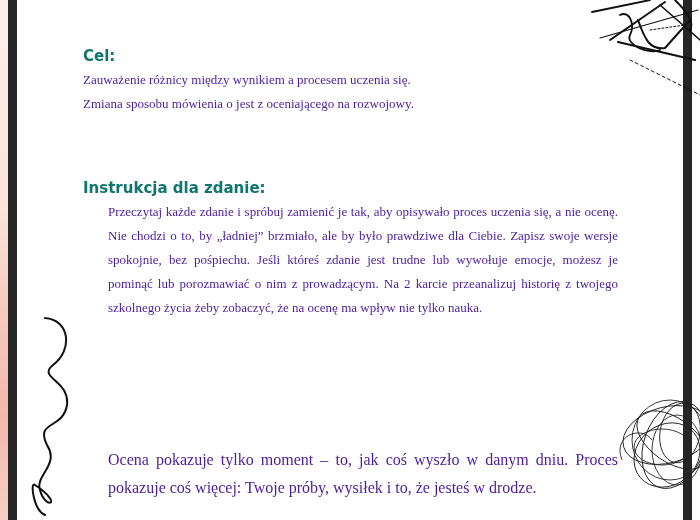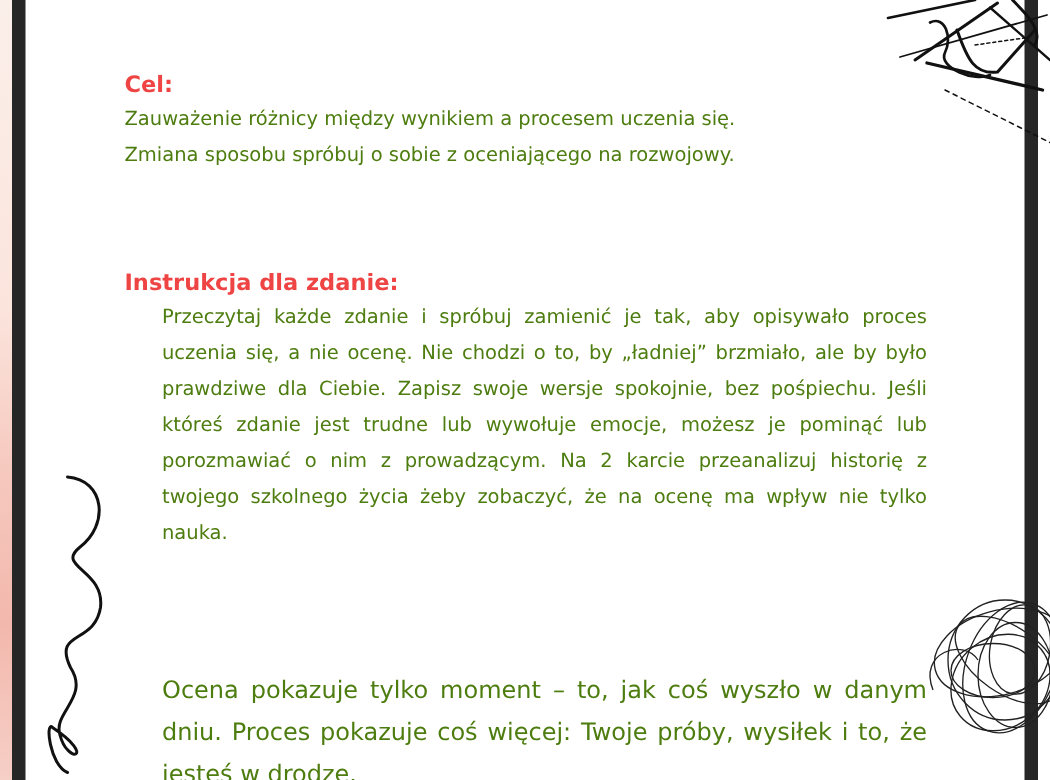--- a/index.html
+++ b/index.html
@@ -14,24 +14,24 @@
       background: linear-gradient(180deg, #fbefea 0%, #fbe4dc 40%, #f6c9bf 60%, #f3b8ad 80%, #f6cfc6 100%);
     }
     .bar-left {
       position: absolute; left: 8px; top: 0; width: 9px; height: 520px; background: #262626;
     }
     .bar-right {
       position: absolute; left: 683px; top: 0; width: 9px; height: 520px; background: #262626;
     }
     .content { position: absolute; left: 83px; width: 535px; }
     .h {
-      font-weight: bold; font-size: 15px; margin: 0; line-height: 20px; color: #ef4444;
+      font-weight: bold; font-size: 15px; margin: 0; line-height: 20px; color: #0f766e;
     }
     .p {
-      font-size: 13px; line-height: 24px; margin: 0; color: #4d7c0f;
+      font-size: 13px; line-height: 24px; margin: 0; color: #4c1d95; font-family: Liberation Serif, serif;
     }
     .justify { text-align: justify; text-align-last: left; margin-left: 25px; }
     .big { font-size: 16px; line-height: 28px; }
     .deco { position: absolute; pointer-events: none; }
   </style>
 </head>
 <body>
 
 <div class="left-margin"></div>
 <div class="bar-left"></div>
@@ -66,21 +66,21 @@
     <ellipse cx="55" cy="70" rx="35" ry="30" transform="rotate(-40 55 70)"></ellipse>
     <ellipse cx="68" cy="48" rx="20" ry="30" transform="rotate(10 68 48)"></ellipse>
     <ellipse cx="50" cy="62" rx="28" ry="18"></ellipse>
     <path d="M10 75 C0 50, 30 40, 40 55"></path>
   </g>
 </svg>
 
 <div class="content" style="top:46px;">
   <p class="h">Cel:</p>
   <p class="p" style="margin-top:2px;">Zauważenie różnicy między wynikiem a procesem uczenia się.</p>
-  <p class="p">Zmiana sposobu spróbuj o sobie z oceniającego na rozwojowy.</p>
+  <p class="p">Zmiana sposobu mówienia o jest z oceniającego na rozwojowy.</p>
 </div>
 
 <div class="content" style="top:178px;">
   <p class="h">Instrukcja dla zdanie:</p>
   <p class="p justify" style="margin-top:2px;">Przeczytaj każde zdanie i spróbuj zamienić je tak, aby opisywało proces uczenia się, a nie ocenę. Nie chodzi o to, by „ładniej” brzmiało, ale by było prawdziwe dla Ciebie. Zapisz swoje wersje spokojnie, bez pośpiechu. Jeśli któreś zdanie jest trudne lub wywołuje emocje, możesz je pominąć lub porozmawiać o nim z prowadzącym. Na 2 karcie przeanalizuj historię z twojego szkolnego życia żeby zobaczyć, że na ocenę ma wpływ nie tylko nauka.</p>
 </div>
 
 <div class="content" style="top:446px;">
   <p class="p big justify">Ocena pokazuje tylko moment – to, jak coś wyszło w danym dniu. Proces pokazuje coś więcej: Twoje próby, wysiłek i to, że jesteś w drodze.</p>
 </div>

